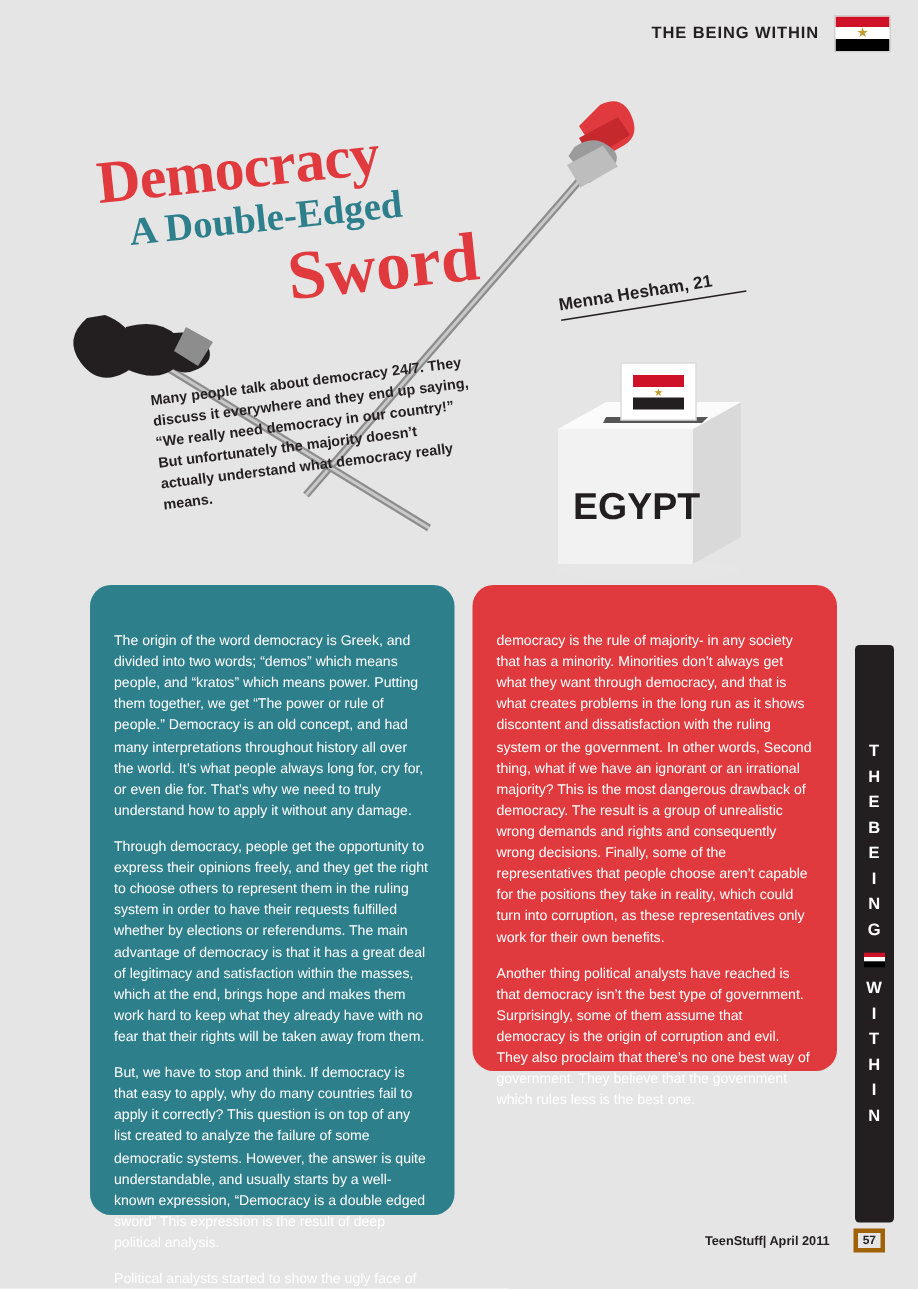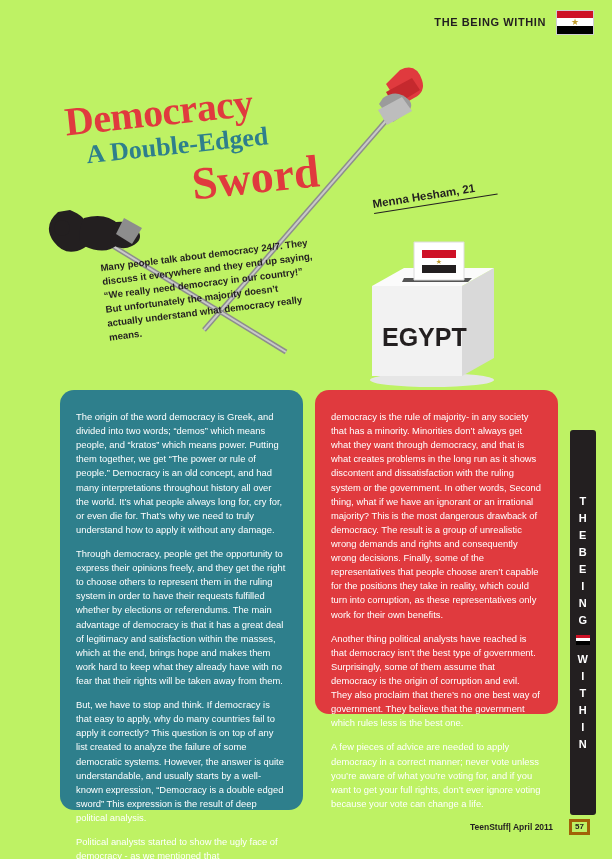--- a/index.html
+++ b/index.html
@@ -7,21 +7,21 @@
   body {
     font-family: "Liberation Sans", sans-serif;
     background: #ffffff;
     position: relative;
     overflow: hidden;
   }
   .page {
     position: absolute;
     left: 0; top: 0;
     width: 612px; height: 859px;
-    background: #bef264;
+    background: #e5e5e5;
   }
 
   
   .top-bar {
     position: absolute;
     left: 0; top: 0; right: 0;
     height: 44px;
     display: flex;
     align-items: center;
     justify-content: flex-end;
@@ -128,21 +128,21 @@
     width: 160px; height: 160px;
   }
 
   
   .col {
     position: absolute;
     border-radius: 14px;
     color: #ffffff;
     font-size: 9.4px;
     line-height: 1.5;
-    padding: 20px 16px;
+    padding: 30px 16px;
   }
   .col.left {
     left: 60px; top: 390px;
     width: 243px; height: 420px;
     background: #2e7f8c;
   }
   .col.right {
     left: 315px; top: 390px;
     width: 243px; height: 324px;
     background: #e03a3e;
@@ -280,21 +280,20 @@
   <div class="col left">
     <p>The origin of the word democracy is Greek, and divided into two words; “demos” which means people, and “kratos” which means power. Putting them together, we get “The power or rule of people.” Democracy is an old concept, and had many interpretations throughout history all over the world. It’s what people always long for, cry for, or even die for. That’s why we need to truly understand how to apply it without any damage.</p>
     <p>Through democracy, people get the opportunity to express their opinions freely, and they get the right to choose others to represent them in the ruling system in order to have their requests fulfilled whether by elections or referendums. The main advantage of democracy is that it has a great deal of legitimacy and satisfaction within the masses, which at the end, brings hope and makes them work hard to keep what they already have with no fear that their rights will be taken away from them.</p>
     <p>But, we have to stop and think. If democracy is that easy to apply, why do many countries fail to apply it correctly? This question is on top of any list created to analyze the failure of some democratic systems. However, the answer is quite understandable, and usually starts by a well-known expression, “Democracy is a double edged sword” This expression is the result of deep political analysis.</p>
     <p>Political analysts started to show the ugly face of democracy - as we mentioned that</p>
   </div>
 
   <div class="col right">
     <p>democracy is the rule of majority- in any society that has a minority. Minorities don’t always get what they want through democracy, and that is what creates problems in the long run as it shows discontent and dissatisfaction with the ruling system or the government. In other words, Second thing, what if we have an ignorant or an irrational majority? This is the most dangerous drawback of democracy. The result is a group of unrealistic wrong demands and rights and consequently wrong decisions. Finally, some of the representatives that people choose aren’t capable for the positions they take in reality, which could turn into corruption, as these representatives only work for their own benefits.</p>
     <p>Another thing political analysts have reached is that democracy isn’t the best type of government. Surprisingly, some of them assume that democracy is the origin of corruption and evil. They also proclaim that there’s no one best way of government. They believe that the government which rules less is the best one.</p>
-    <p>A few pieces of advice are needed to apply democracy in a correct manner; never vote unless you’re aware of what you’re voting for, and if you want to get your full rights, don’t ever ignore voting because your vote can change a life.</p>
   </div>
 
   <div class="vside">
     <span>T</span>
     <span>H</span>
     <span>E</span>
     <span>B</span>
     <span>E</span>
     <span>I</span>
     <span>N</span>

